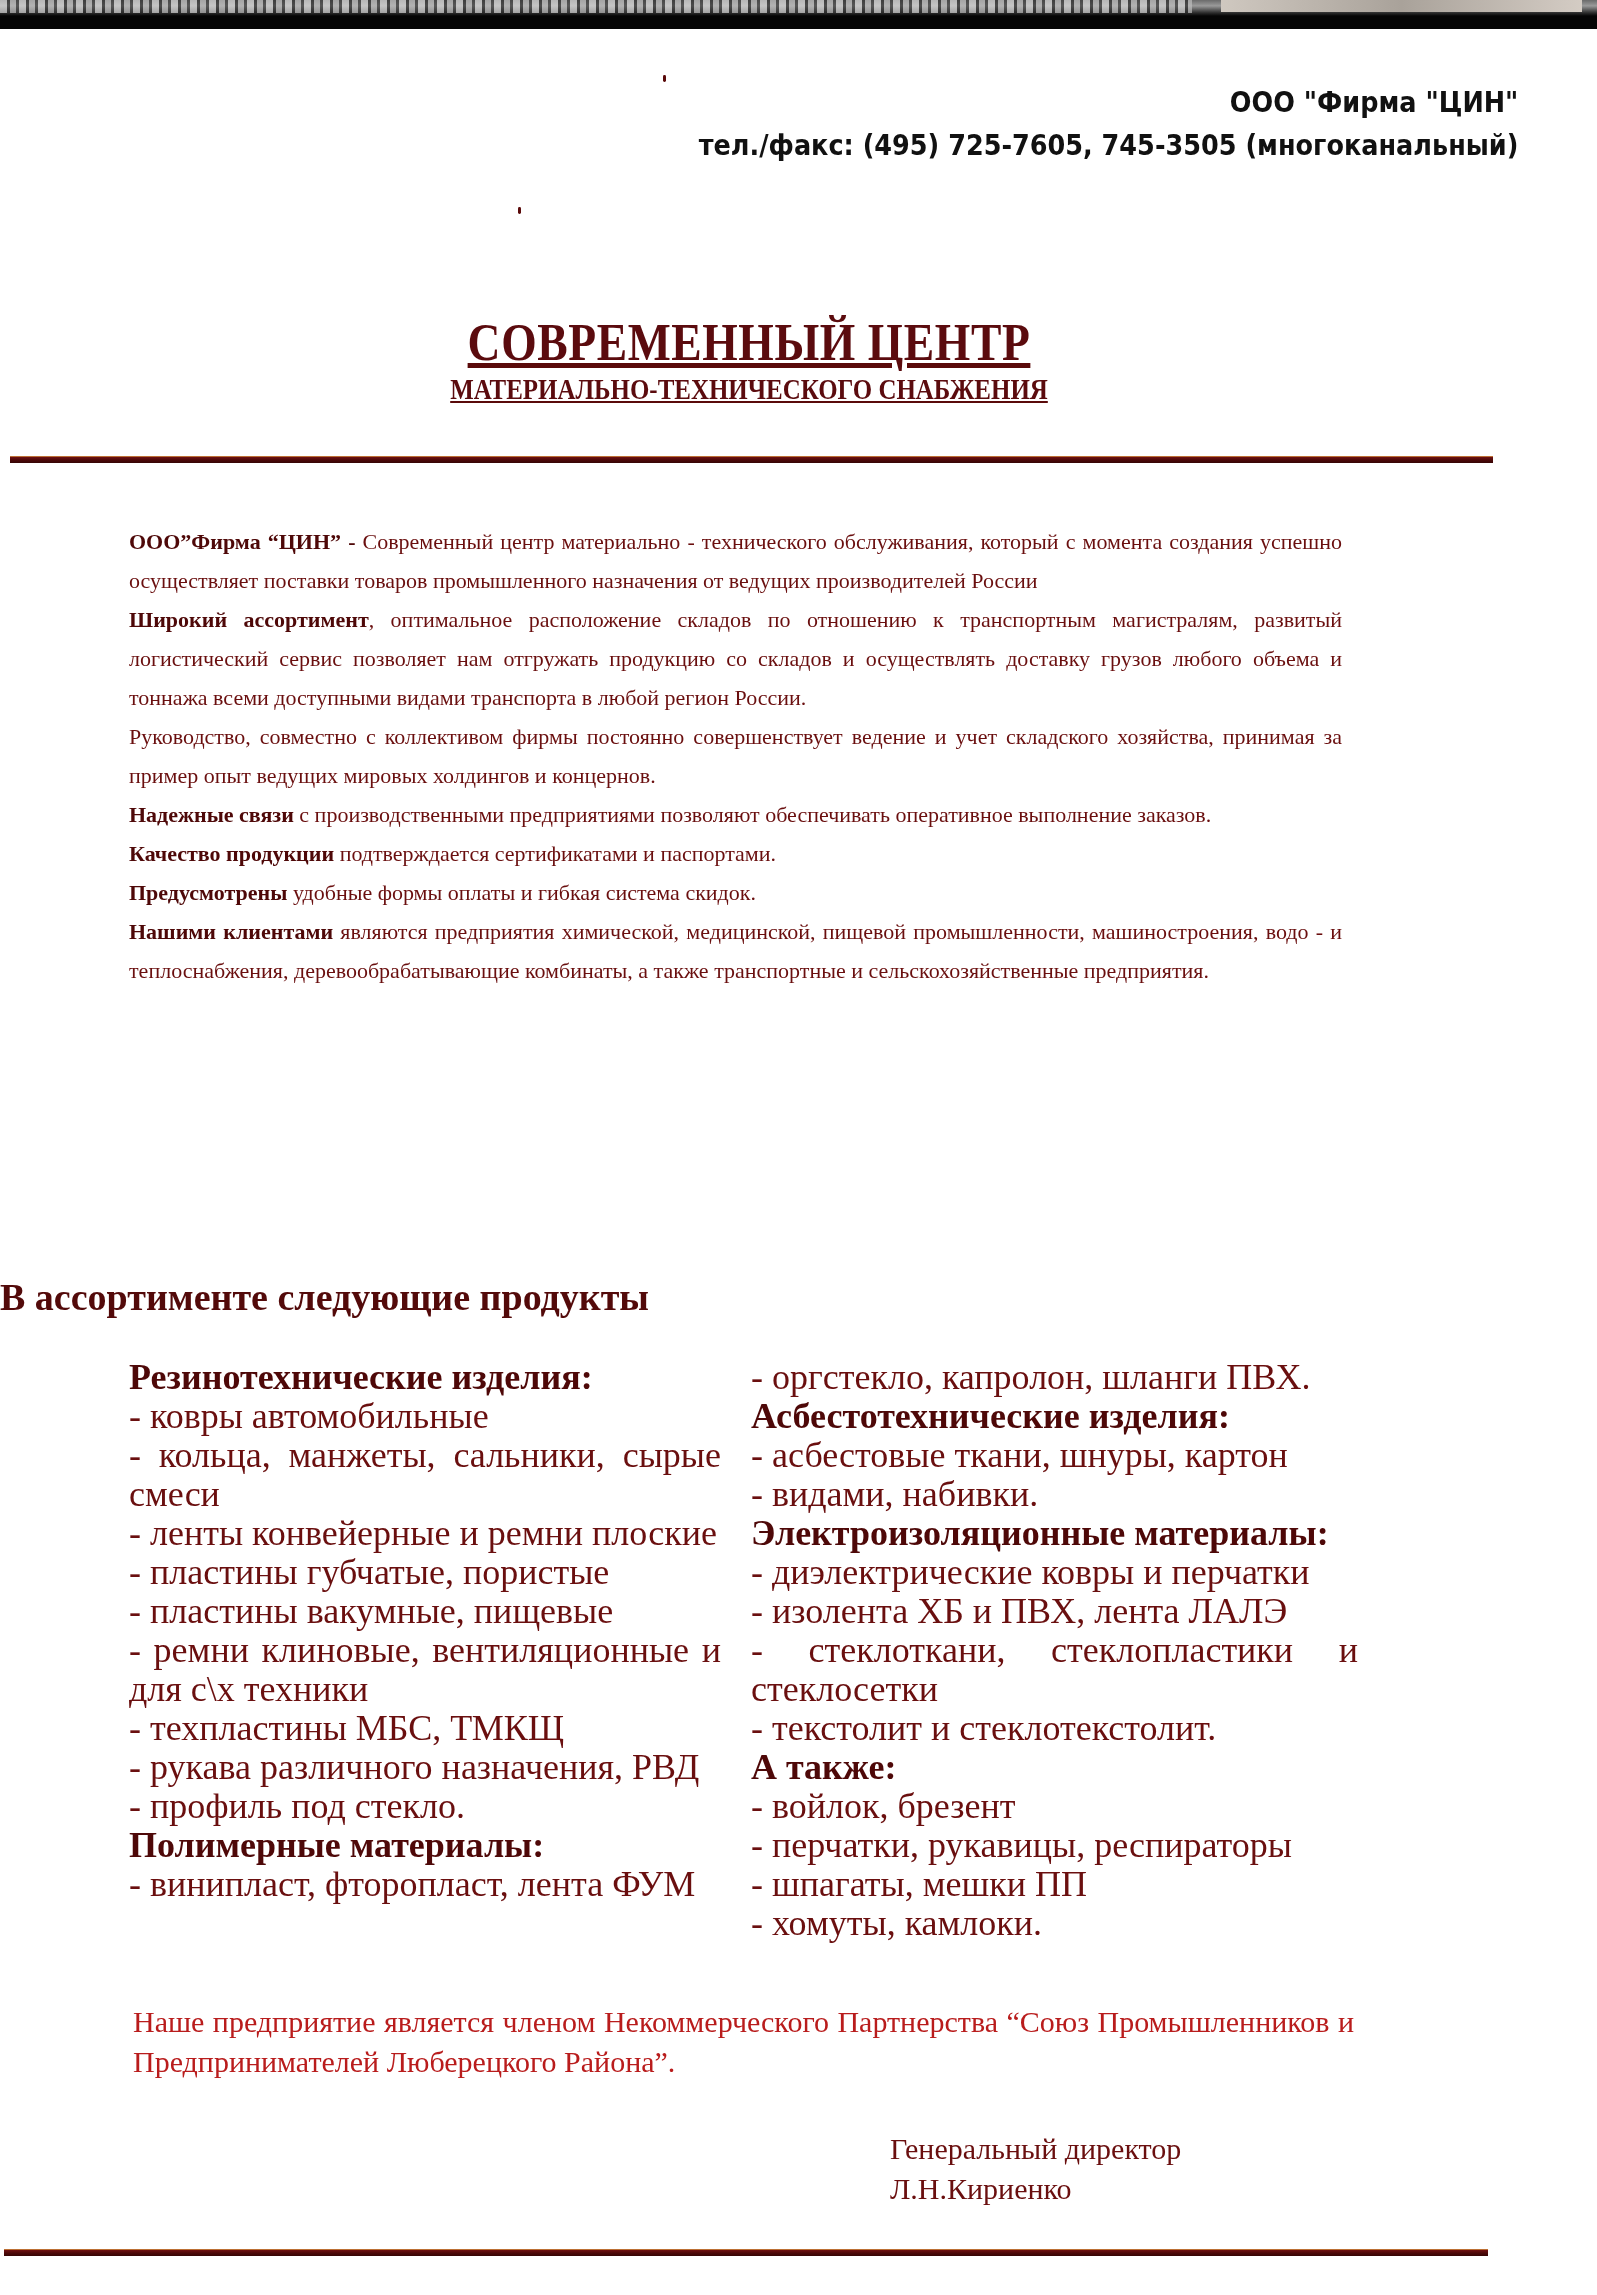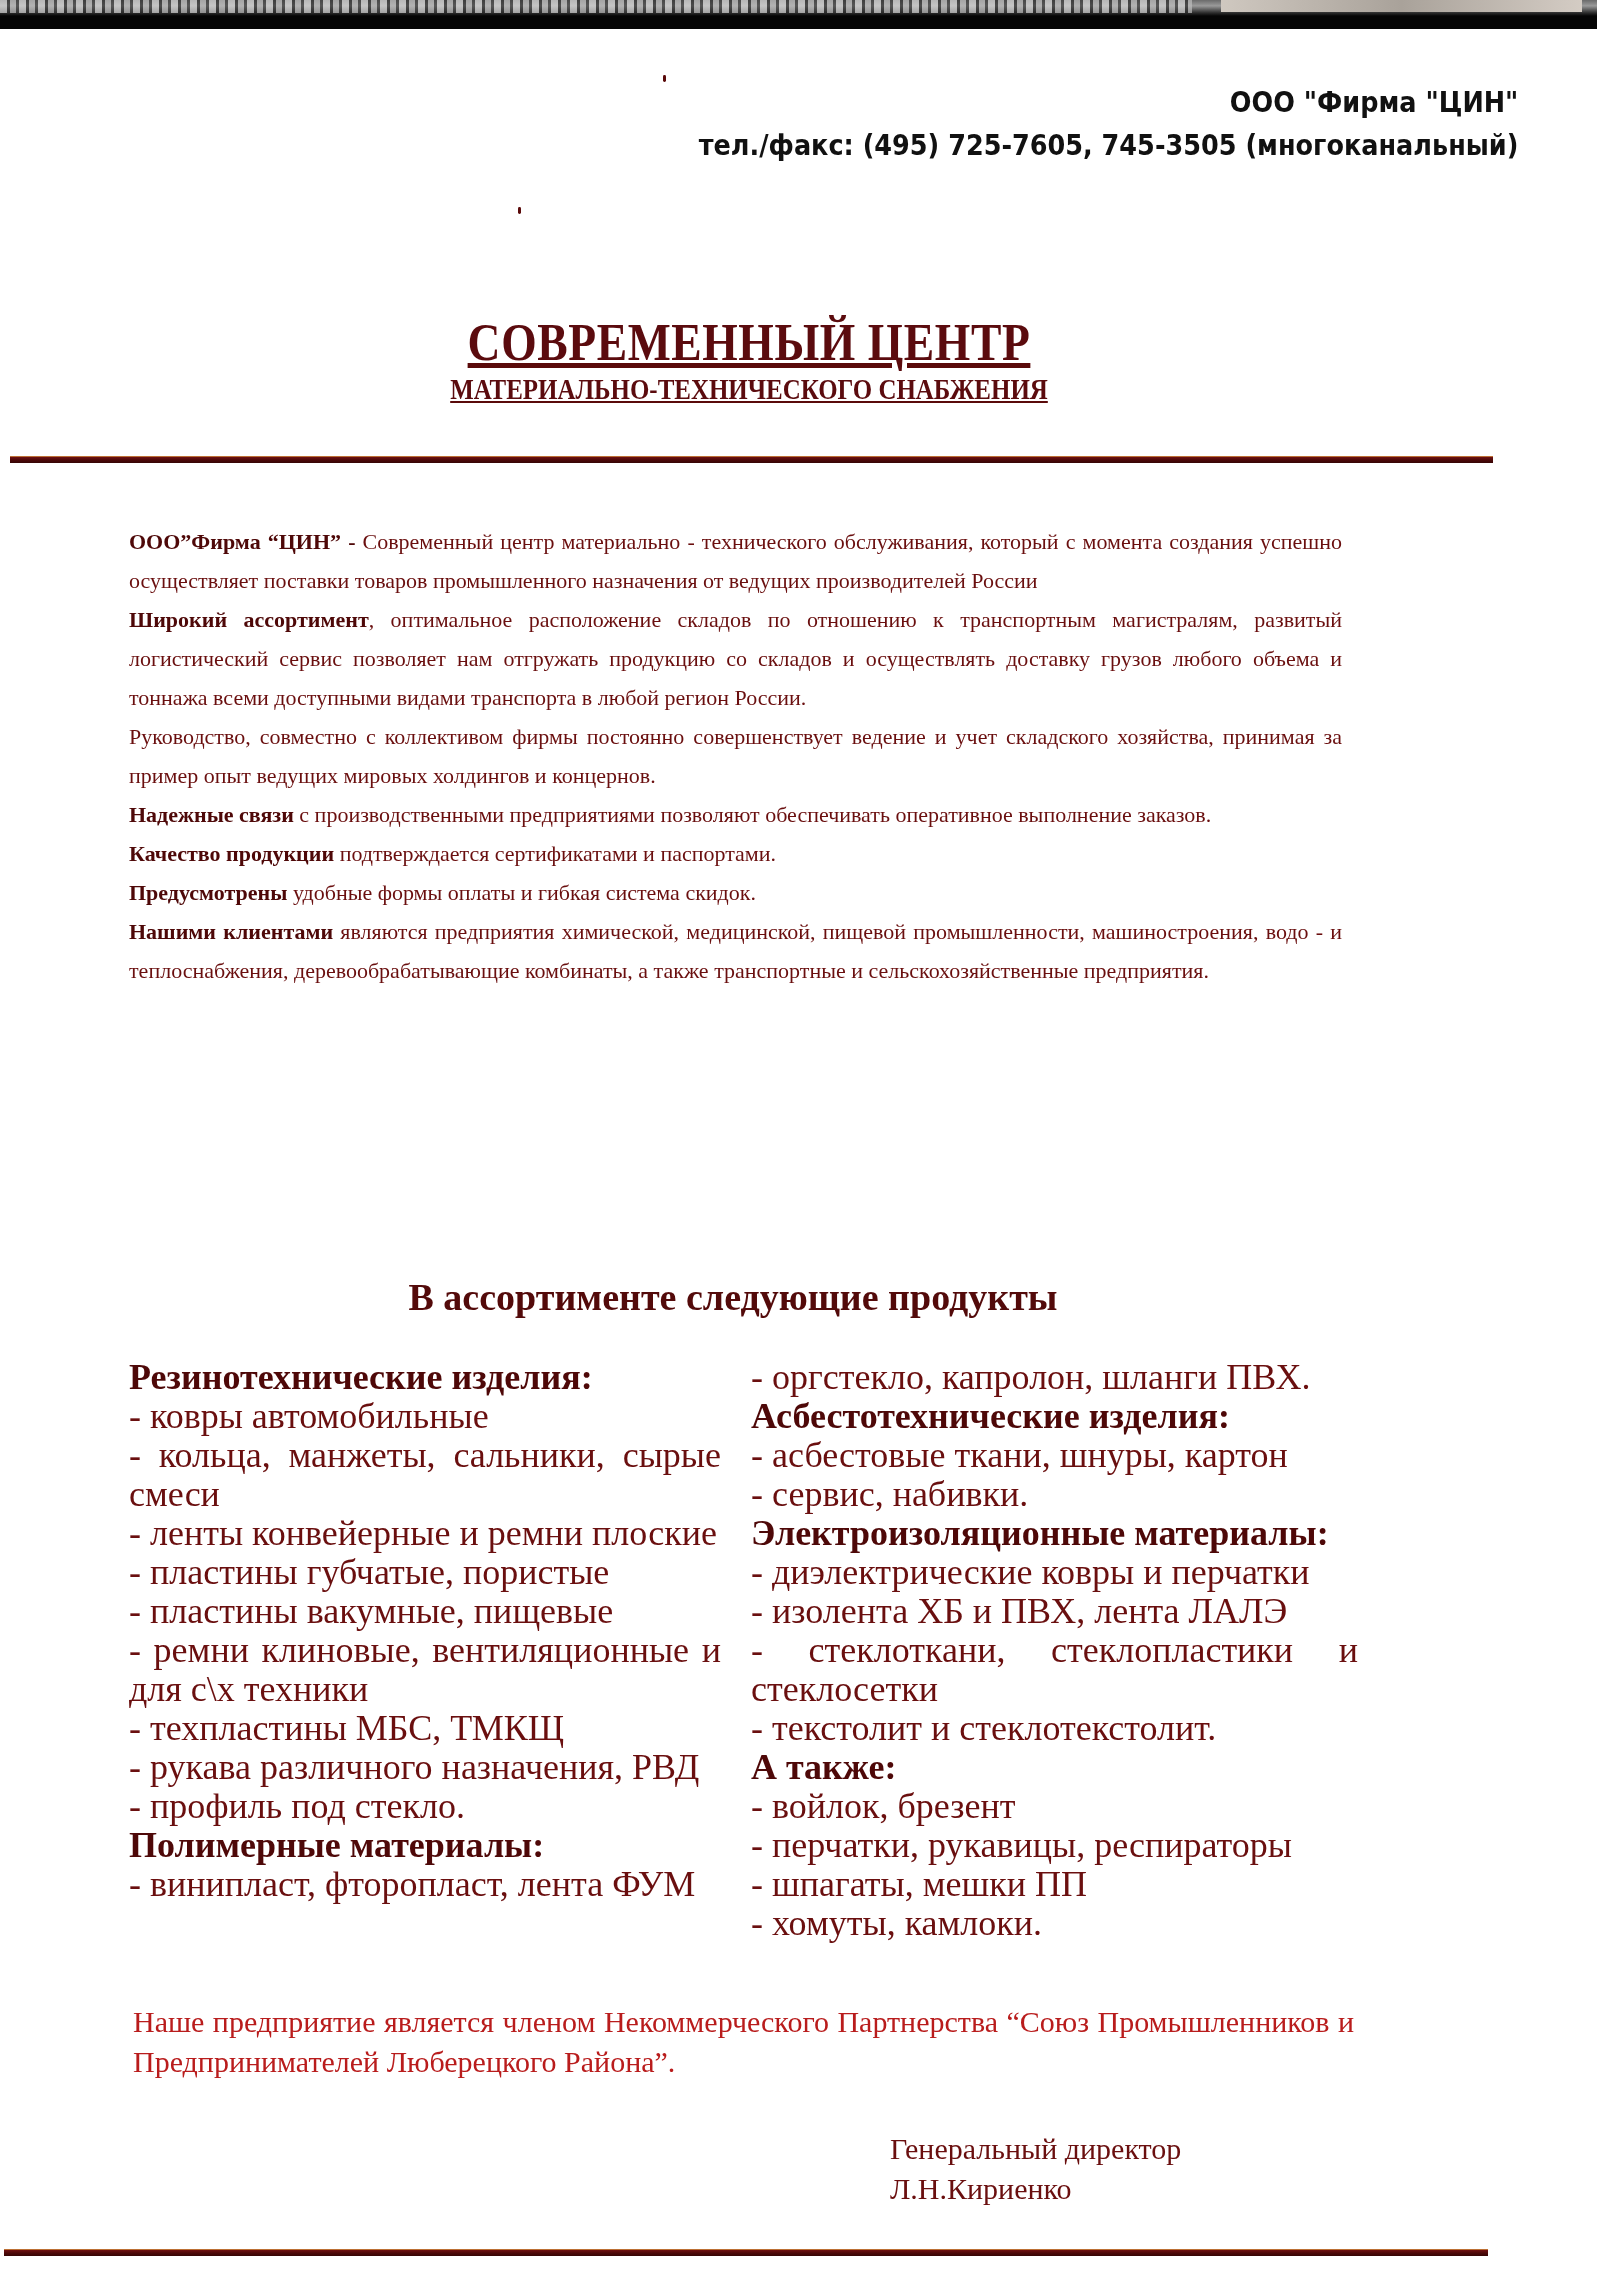--- a/index.html
+++ b/index.html
@@ -46,21 +46,21 @@
   }
 
   .content {
     position: absolute; left: 129px; top: 522px; width: 1213px;
     font-size: 22px; line-height: 39px; color: #6a0f0f;
   }
   .content p { text-align: justify; text-align-last: left; }
   .content b { color: #4e0808; }
 
   .section-head {
-    position: absolute; left: 0; top: 1276px; width: 1466px; text-align: center;
+    position: absolute; left: 0; top: 1276px; width: 1466px; text-align: left;
     font-weight: bold; font-size: 38px; line-height: 43px; color: #530a0a;
   }
 
   .columns { position: absolute; top: 1358px; font-size: 36px; line-height: 39px; color: #6a0f0f; }
   .col-left { left: 129px; width: 592px; }
   .col-right { left: 751px; width: 607px; }
   .columns .head { font-weight: bold; color: #4e0808; }
   .columns .item { text-align: justify; text-align-last: left; }
 
   .footer-note {
@@ -119,21 +119,21 @@
   <div class="item">- рукава различного назначения, РВД</div>
   <div class="item">- профиль под стекло.</div>
   <div class="head">Полимерные материалы:</div>
   <div class="item">- винипласт, фторопласт, лента ФУМ</div>
 </div>
 
 <div class="columns col-right">
   <div class="item">- оргстекло, капролон, шланги ПВХ.</div>
   <div class="head">Асбестотехнические изделия:</div>
   <div class="item">- асбестовые ткани, шнуры, картон</div>
-  <div class="item">- сервис, набивки.</div>
+  <div class="item">- видами, набивки.</div>
   <div class="head">Электроизоляционные материалы:</div>
   <div class="item">- диэлектрические ковры и перчатки</div>
   <div class="item">- изолента ХБ и ПВХ, лента ЛАЛЭ</div>
   <div class="item">- стеклоткани, стеклопластики и стеклосетки</div>
   <div class="item">- текстолит и стеклотекстолит.</div>
   <div class="head">А также:</div>
   <div class="item">- войлок, брезент</div>
   <div class="item">- перчатки, рукавицы, респираторы</div>
   <div class="item">- шпагаты, мешки ПП</div>
   <div class="item">- хомуты, камлоки.</div>

